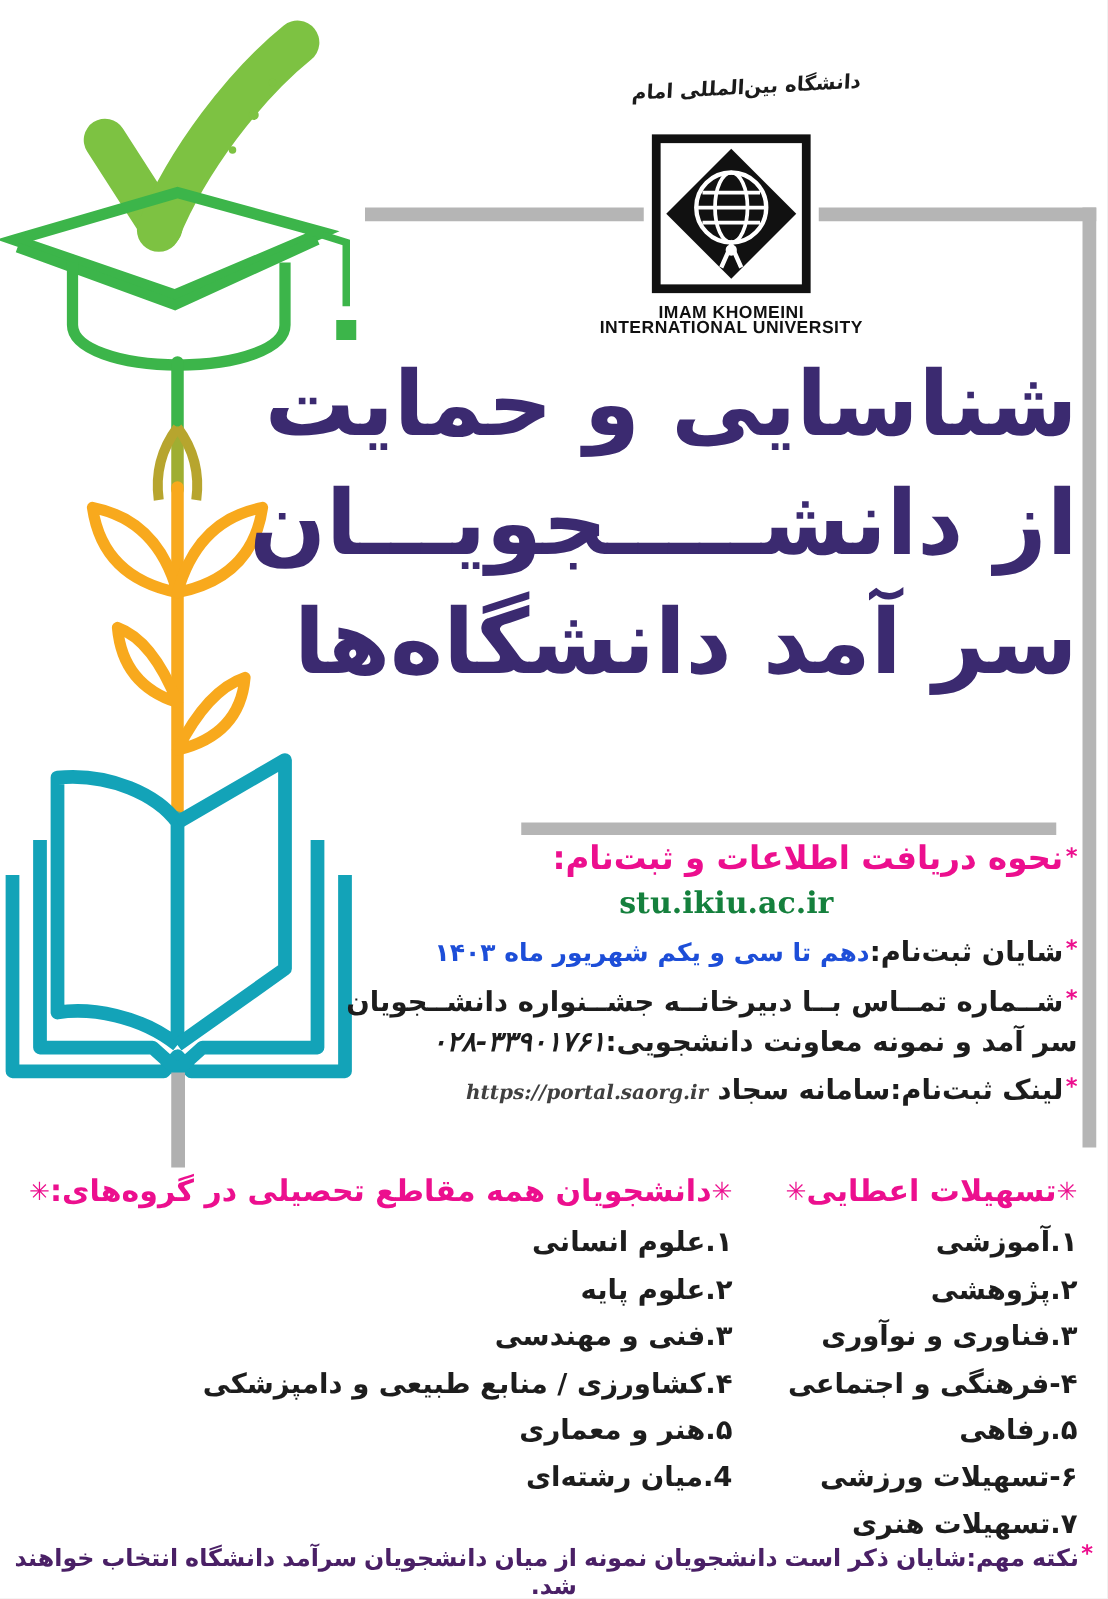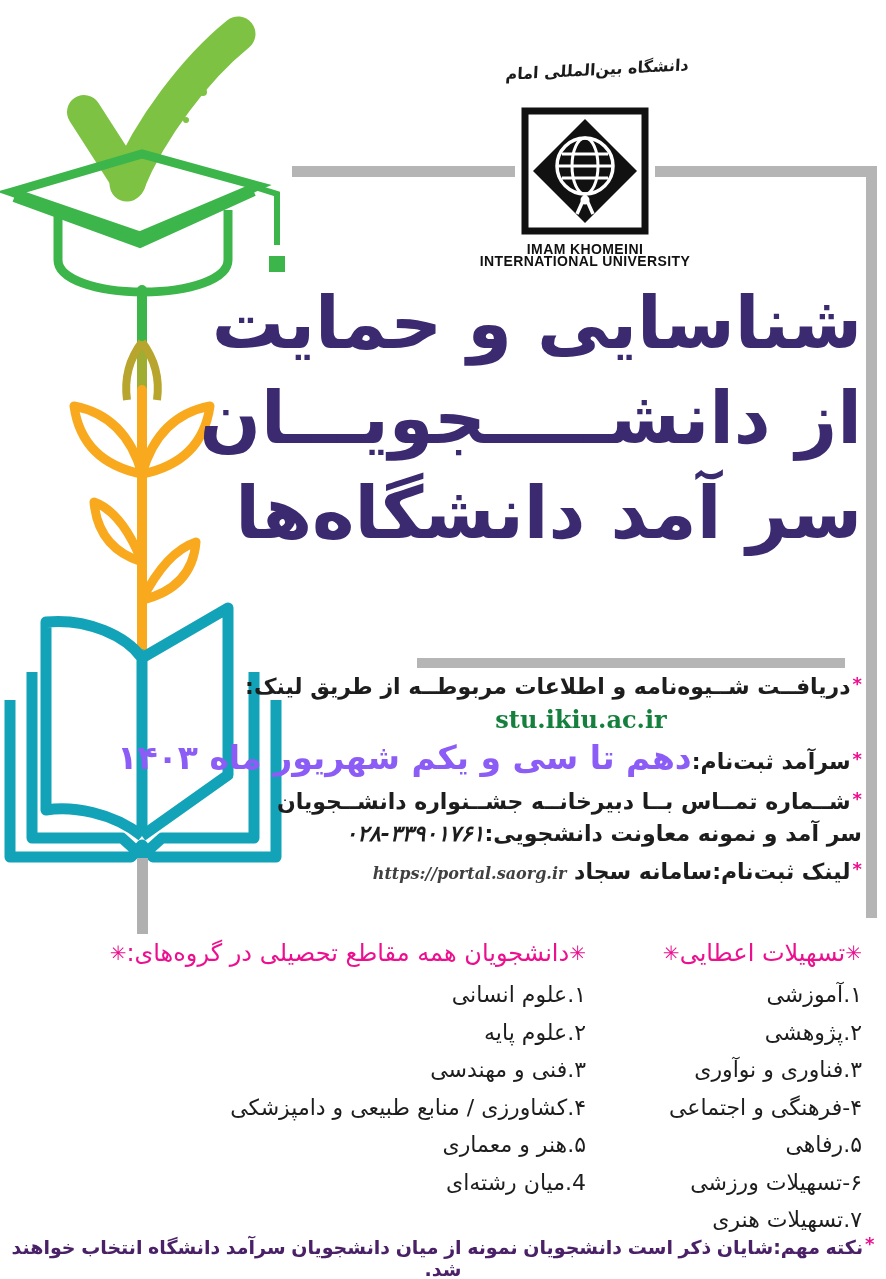--- a/index.html
+++ b/index.html
@@ -37,26 +37,26 @@
     color:#1d1d1d;font-weight:bold;z-index:2;
   }
   .iline{font-size:22px;line-height:32px;white-space:nowrap;}
   .star{color:#ec0f8e;font-weight:bold;font-size:18px;vertical-align:4px;margin-left:2px;}
   .pink-h{color:#ec0f8e;font-size:26px;line-height:36px;}
   .center-link{
     text-align:center;font-family:"DejaVu Serif",serif;font-weight:bold;
     font-size:24px;line-height:34px;color:#15803d;direction:ltr;
   }
   .time-line{line-height:42px;}
-  .teal{color:#8b5cf6;font-size:33px;}
+  .teal{color:#1d4ed8;font-size:20px;}
   .phone,.url{direction:ltr;unicode-bidi:isolate;font-style:italic;}
   .url{font-family:"DejaVu Serif",serif;font-size:16px;color:#404040;}
   .reg-line{line-height:38px;}
   
-  .col{position:absolute;direction:rtl;text-align:right;font-weight:normal;color:#1d1d1d;z-index:2;}
+  .col{position:absolute;direction:rtl;text-align:right;font-weight:bold;color:#1d1d1d;z-index:2;}
   .col-header{color:#ec0f8e;font-size:24px;line-height:34px;white-space:nowrap;margin-bottom:6px;}
   .flower{color:#ec0f8e;font-size:20px;vertical-align:1px;}
   .list-item{font-size:22px;line-height:37.5px;white-space:nowrap;}
   
   .note{
     position:absolute;left:0;right:0;top:1233px;text-align:center;direction:rtl;
     font-size:19px;font-weight:bold;color:#4a2066;z-index:2;word-spacing:-1px;
   }
   svg{display:block;}
 </style>
@@ -135,26 +135,26 @@
     <div>INTERNATIONAL UNIVERSITY</div>
   </div>
 
   <div class="title">
     <div class="t-line">شناسایی و حمایت</div>
     <div class="t-line">از دانشـــــجویـــان</div>
     <div class="t-line">سر آمد دانشگاه‌ها</div>
   </div>
 
   <div class="info">
-    <div class="iline">
-      <span class="star">*</span><span>دریافــت شــیوه‌نامه و اطلاعات مربوطــه از طریق لینک:</span>
+    <div class="iline pink-h">
+      <span class="star">*</span><span>نحوه دریافت اطلاعات و ثبت‌نام:</span>
     </div>
     <div class="iline center-link">stu.ikiu.ac.ir</div>
     <div class="iline time-line">
-      <span class="star">*</span><span>سرآمد ثبت‌نام:</span><span class="teal">دهم تا سی و یکم شهریور ماه ۱۴۰۳</span>
+      <span class="star">*</span><span>شایان ثبت‌نام:</span><span class="teal">دهم تا سی و یکم شهریور ماه ۱۴۰۳</span>
     </div>
     <div class="iline">
       <span class="star">*</span><span>شــماره تمــاس بــا دبیرخانــه جشــنواره دانشــجویان</span>
     </div>
     <div class="iline">
       <span>سر آمد و نمونه معاونت دانشجویی:</span><span class="phone">۰۲۸-۳۳۹۰۱۷۶۱</span>
     </div>
     <div class="iline reg-line">
       <span class="star">*</span><span>لینک ثبت‌نام:</span><span>سامانه سجاد</span> <span class="url">https://portal.saorg.ir</span>
     </div>

